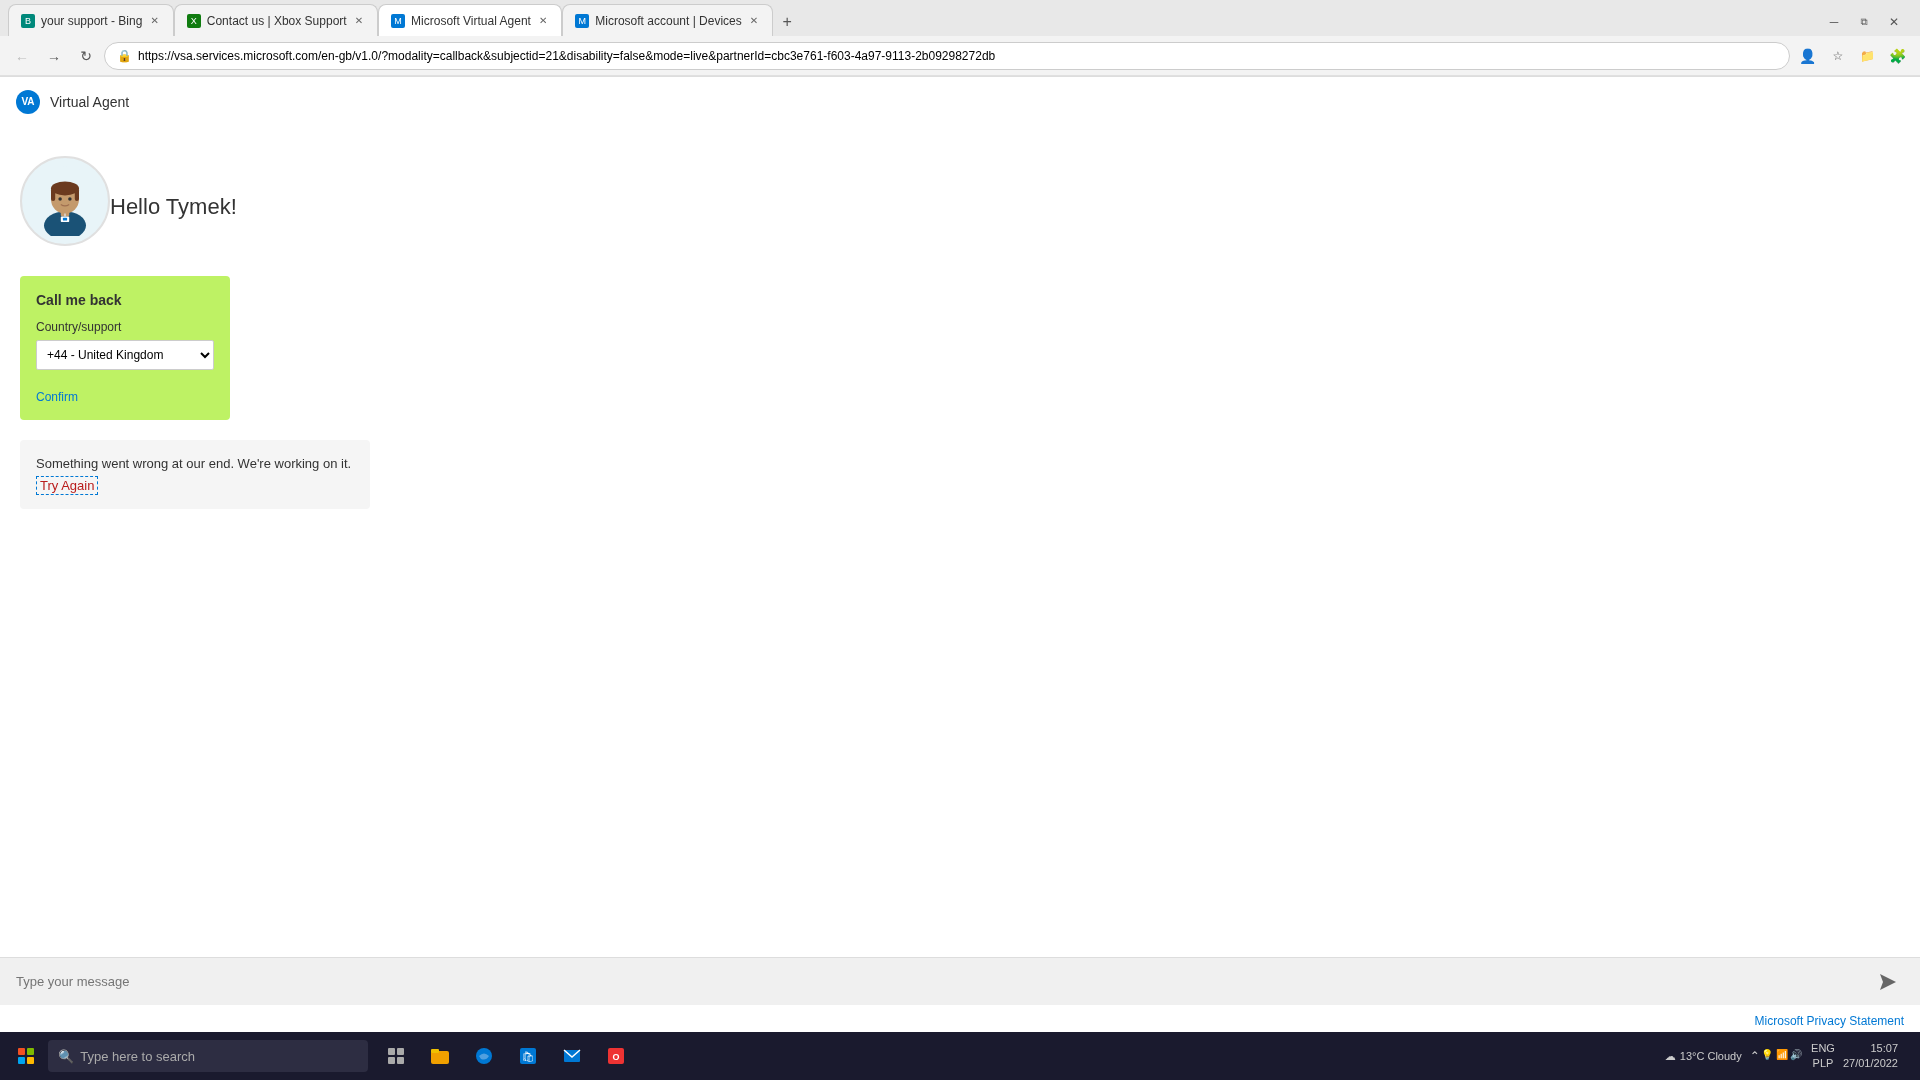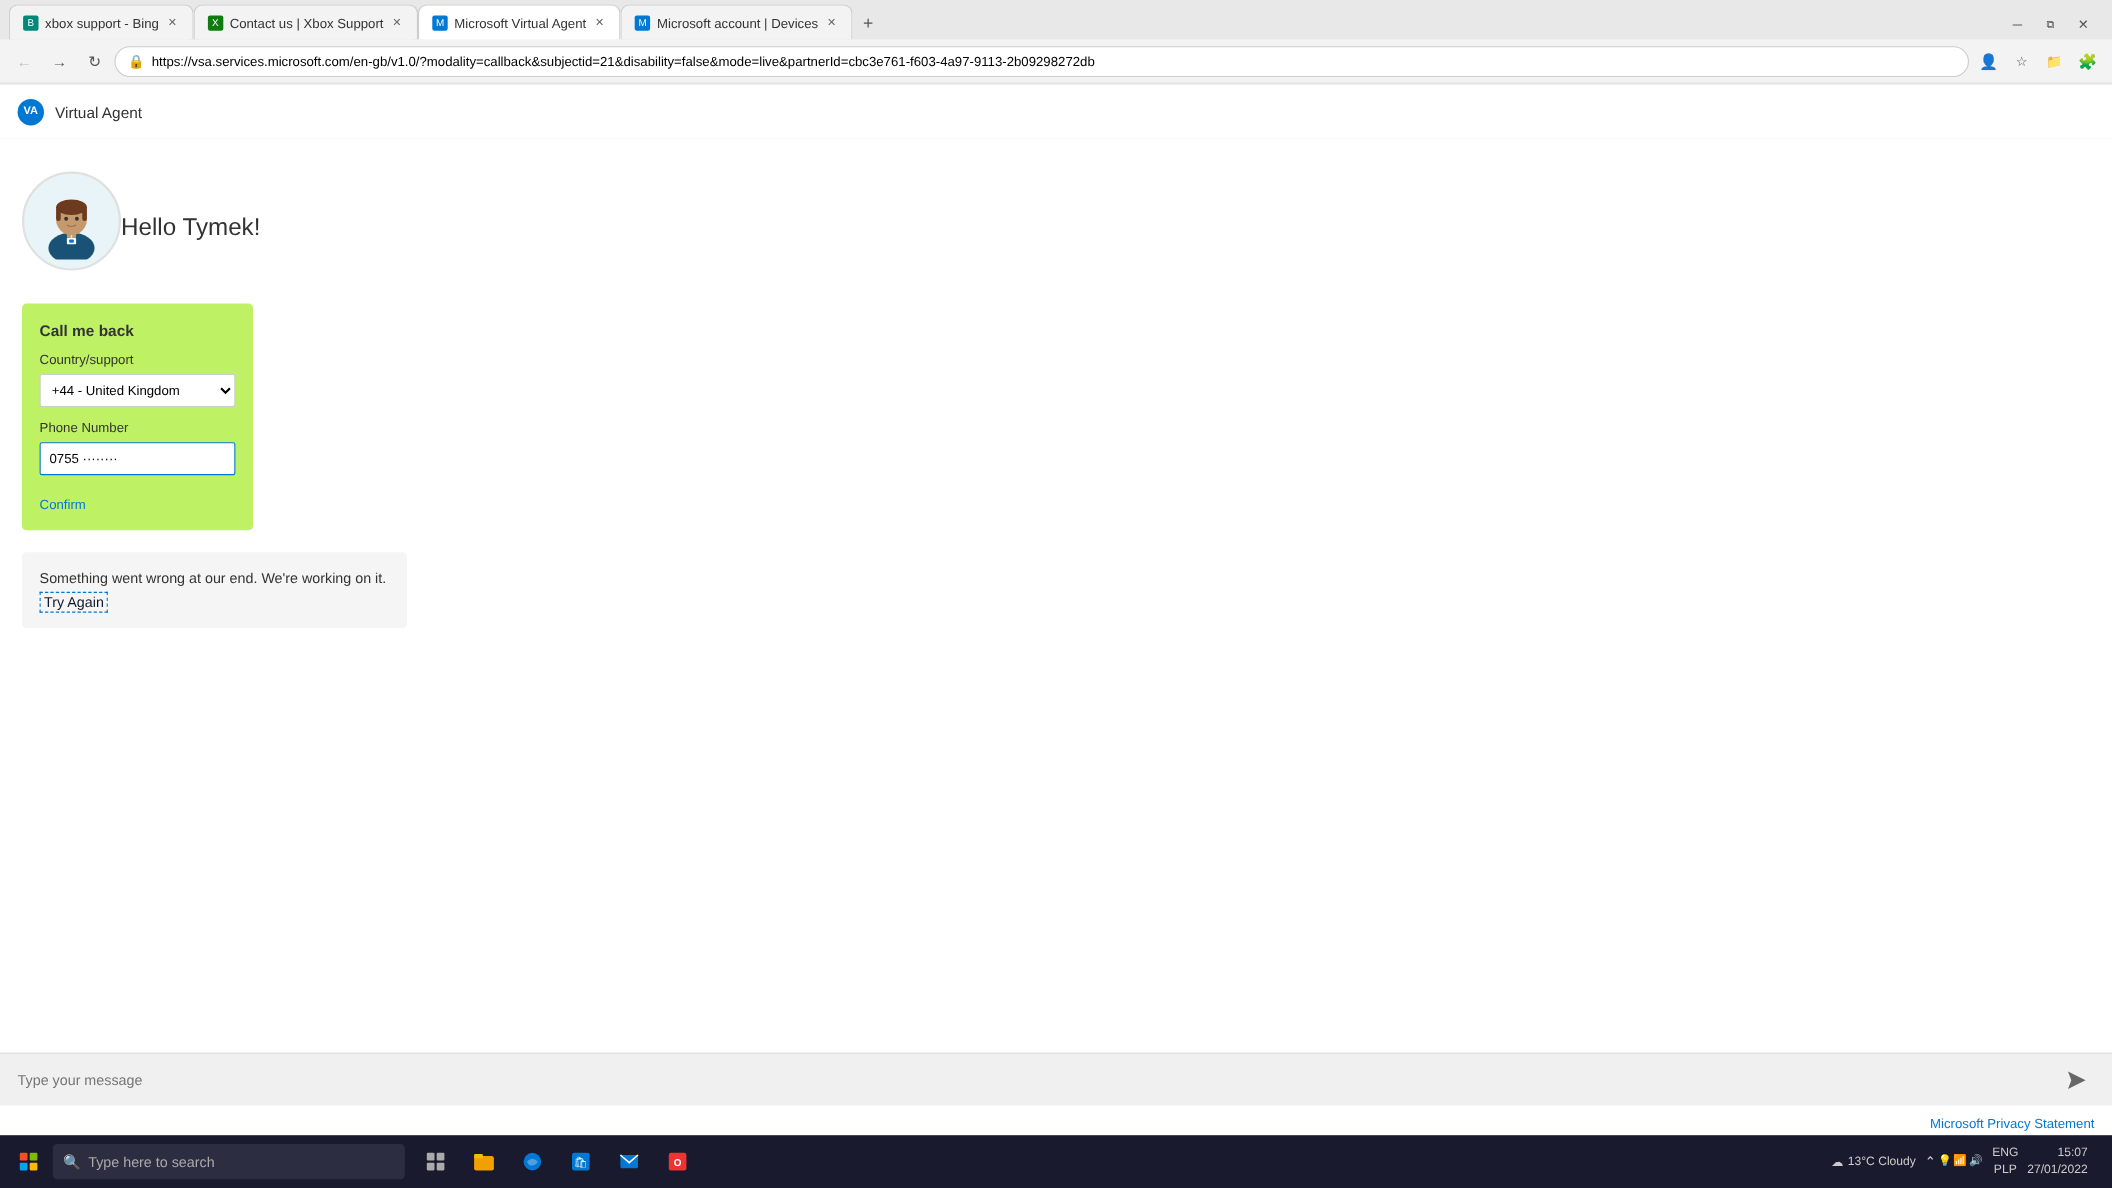--- a/index.html
+++ b/index.html
@@ -39,21 +39,21 @@
     .card-title { font-size: 14px; font-weight: 600; color: #333; margin-bottom: 12px; }
     .field-label { font-size: 12px; color: #333; margin-bottom: 6px; }
     .country-select { width: 100%; height: 30px; border: 1px solid #ccc; border-radius: 2px; font-size: 12px; padding: 0 6px; background: #fff; cursor: pointer; }
     .phone-section { margin-top: 12px; }
     .phone-input { width: 100%; height: 30px; border: 1px solid #0078d4; border-radius: 2px; font-size: 12px; padding: 0 8px; background: #fff; outline: none; }
     .confirm-link { font-size: 12px; color: #0078d4; cursor: pointer; margin-top: 10px; display: inline-block; }
 
     
     .error-card { background: #f5f5f5; border-radius: 4px; padding: 16px; width: 350px; margin-bottom: 20px; }
     .error-text { font-size: 13px; color: #333; margin-bottom: 6px; }
-    .try-again-link { font-size: 13px; color: #0f172a; cursor: pointer; text-decoration: none; border: 1px dashed #0078d4; padding: 1px 3px; }
+    .try-again-link { font-size: 13px; color: #b91c1c; cursor: pointer; text-decoration: none; border: 1px dashed #0078d4; padding: 1px 3px; }
 
     
     .message-input-bar { position: absolute; bottom: 75px; left: 0; right: 0; height: 48px; background: #f0f0f0; border-top: 1px solid #ddd; display: flex; align-items: center; padding: 0 16px; gap: 8px; }
     .message-input { flex: 1; border: none; background: transparent; font-size: 13px; color: #999; outline: none; }
     .send-btn { width: 32px; height: 32px; display: flex; align-items: center; justify-content: center; cursor: pointer; color: #555; }
 
     
     .privacy-footer { position: absolute; bottom: 48px; right: 16px; font-size: 12px; }
     .privacy-link { color: #0078d4; text-decoration: none; }
 
@@ -78,21 +78,21 @@
   </style>
 </head>
 <body>
 
 <div class="browser-chrome">
 
   <div class="tab-bar">
 
     <div class="tab">
       <span style="width:14px;height:14px;background:#00897b;border-radius:2px;display:inline-block;font-size:9px;color:white;text-align:center;line-height:14px;">B</span>
-      <span class="tab-title">xbox support - Bing</span>
+      <span class="tab-title">your support - Bing</span>
       <span class="tab-close">✕</span>
     </div>
 
     <div class="tab">
       <span style="width:14px;height:14px;background:#107c10;border-radius:2px;display:inline-block;font-size:9px;color:white;text-align:center;line-height:14px;">X</span>
       <span class="tab-title">Contact us | Xbox Support</span>
       <span class="tab-close">✕</span>
     </div>
 
     <div class="tab active">
@@ -168,24 +168,20 @@
     </div>
     <div class="hello-text">Hello Tymek!</div>
   </div>
 
   <div class="card">
     <div class="card-title">Call me back</div>
     <div class="field-label">Country/support</div>
     <select class="country-select">
       <option>+44 - United Kingdom</option>
     </select>
-    <div class="phone-section">
-      <div class="field-label">Phone Number</div>
-      <input type="text" class="phone-input" value="0755 ········" style="">
-    </div>
     <div style="margin-top:10px;">
       <span class="confirm-link">Confirm</span>
     </div>
   </div>
 
   <div class="error-card">
     <div class="error-text">Something went wrong at our end. We're working on it.</div>
     <a href="#" class="try-again-link">Try Again</a>
   </div>
 </div>

